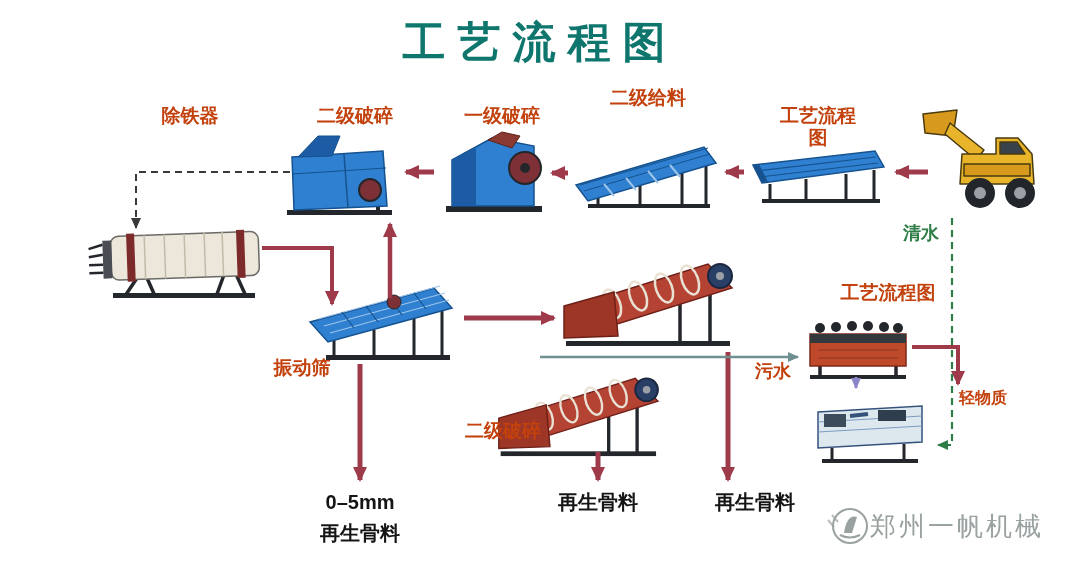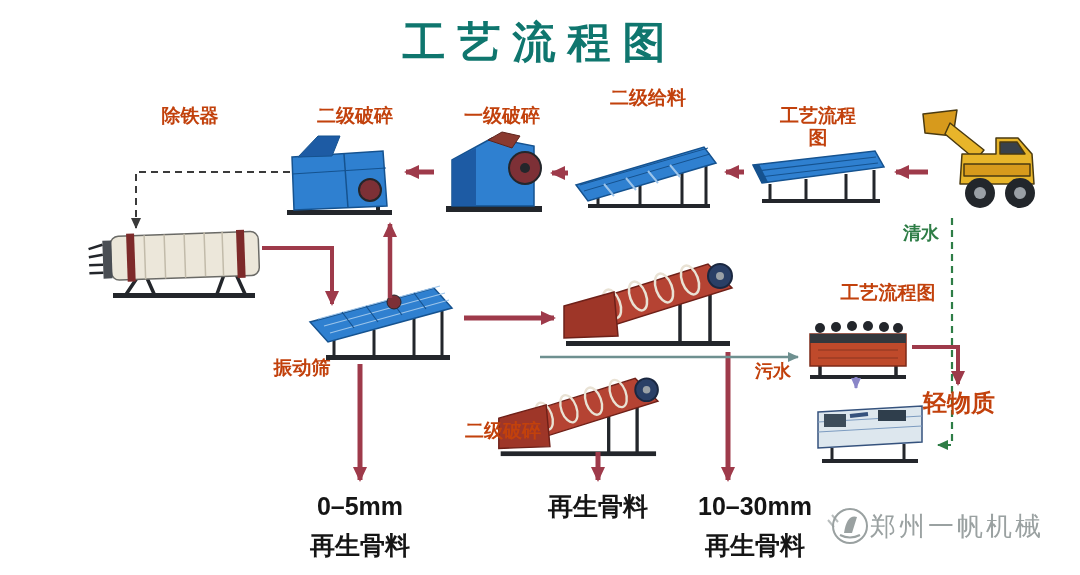--- a/index.html
+++ b/index.html
@@ -8,21 +8,21 @@
   .canvas { position:relative; width:1080px; height:575px; background:#ffffff; overflow:hidden; margin:0 auto; }
   .title { position:absolute; top:14px; left:0; width:100%; text-align:center;
            font-size:43px; font-weight:700; color:#0f766e; letter-spacing:12px; z-index:6; }
   .lbl { position:absolute; font-weight:700; color:#c2410c; text-align:center; font-size:19px; z-index:6; line-height:1.15; }
   .lbl.small { font-size:18px; }
   .lbl.green { color:#2e7d46; }
   .machine { position:absolute; z-index:2; }
   .machine svg { width:100%; height:100%; display:block; }
   .overlay { position:absolute; left:0; top:0; z-index:4; pointer-events:none; }
   .out { position:absolute; top:487px; width:120px; text-align:center; font-weight:700;
-         font-size:25px; line-height:1.55; color:#151515; z-index:6; }
+         font-size:20px; line-height:1.55; color:#151515; z-index:6; }
   .out span { display:block; }
   .watermark { position:absolute; left:826px; top:504px; display:flex; align-items:center; z-index:6; }
   .watermark svg { width:44px; height:44px; }
   .watermark .txt { font-size:26px; letter-spacing:3px; color:#9aa1a1; font-weight:400; }
 </style>
 </head>
 <body>
 
 <div class="canvas">
 
@@ -32,21 +32,21 @@
   <div class="lbl" style="left:308px; top:105px; width:94px;">二级破碎</div>
   <div class="lbl" style="left:455px; top:105px; width:94px;">一级破碎</div>
   <div class="lbl" style="left:601px; top:87px; width:94px;">二级给料</div>
   <div class="lbl" style="left:771px; top:105px; width:94px;">工艺流程图</div>
 
   <div class="lbl" style="left:260px; top:357px; width:84px;">振动筛</div>
   <div class="lbl" style="left:453px; top:420px; width:100px;">二级破碎</div>
   <div class="lbl" style="left:838px; top:282px; width:100px;">工艺流程图</div>
   <div class="lbl small green" style="left:898px; top:223px; width:46px;">清水</div>
   <div class="lbl small" style="left:750px; top:361px; width:46px;">污水</div>
-  <div class="lbl" style="left:922px; top:389px; width:74px; font-size:24px;">轻物质</div>
+  <div class="lbl" style="left:946px; top:389px; width:74px; font-size:16px;">轻物质</div>
 
   <div class="machine" style="left:920px; top:108px; width:120px; height:110px;">
     <svg viewBox="0 0 120 110">
       <g stroke="#4a3a10" stroke-width="1.5" stroke-linejoin="round">
         <path d="M3,6 L37,2 L33,28 L5,25 Z" fill="#d79a1c"></path>
         <path d="M30,15 L64,42 L56,52 L25,26 Z" fill="#e8b52a"></path>
         <path d="M42,46 L76,46 L76,30 L98,30 L112,46 L114,76 L40,76 Z" fill="#e8b52a"></path>
         <path d="M80,34 L97,34 L105,46 L80,46 Z" fill="#39414a"></path>
         <rect x="44" y="56" width="66" height="12" fill="#d79a1c"></rect>
       </g>
@@ -229,21 +229,20 @@
   </svg>
 
   <div class="out" style="left:300px;">
     <span>0–5mm</span>
     <span>再生骨料</span>
   </div>
   <div class="out" style="left:538px;">
     <span>再生骨料</span>
   </div>
   <div class="out" style="left:695px;">
-    <span>10–30mm</span>
     <span>再生骨料</span>
   </div>
 
   <div class="watermark">
     <svg viewBox="0 0 44 44">
       <path d="M2,16 L8,23 M6,11 L12,18" stroke="#b9bebe" stroke-width="2"></path>
       <circle cx="24" cy="22" r="17" fill="none" stroke="#9aa1a1" stroke-width="2"></circle>
       <path d="M18,29 Q21,10 31,13 L26,29 Z" fill="#9aa1a1"></path>
       <path d="M14,31 Q24,36 34,31" fill="none" stroke="#9aa1a1" stroke-width="2"></path>
     </svg>

